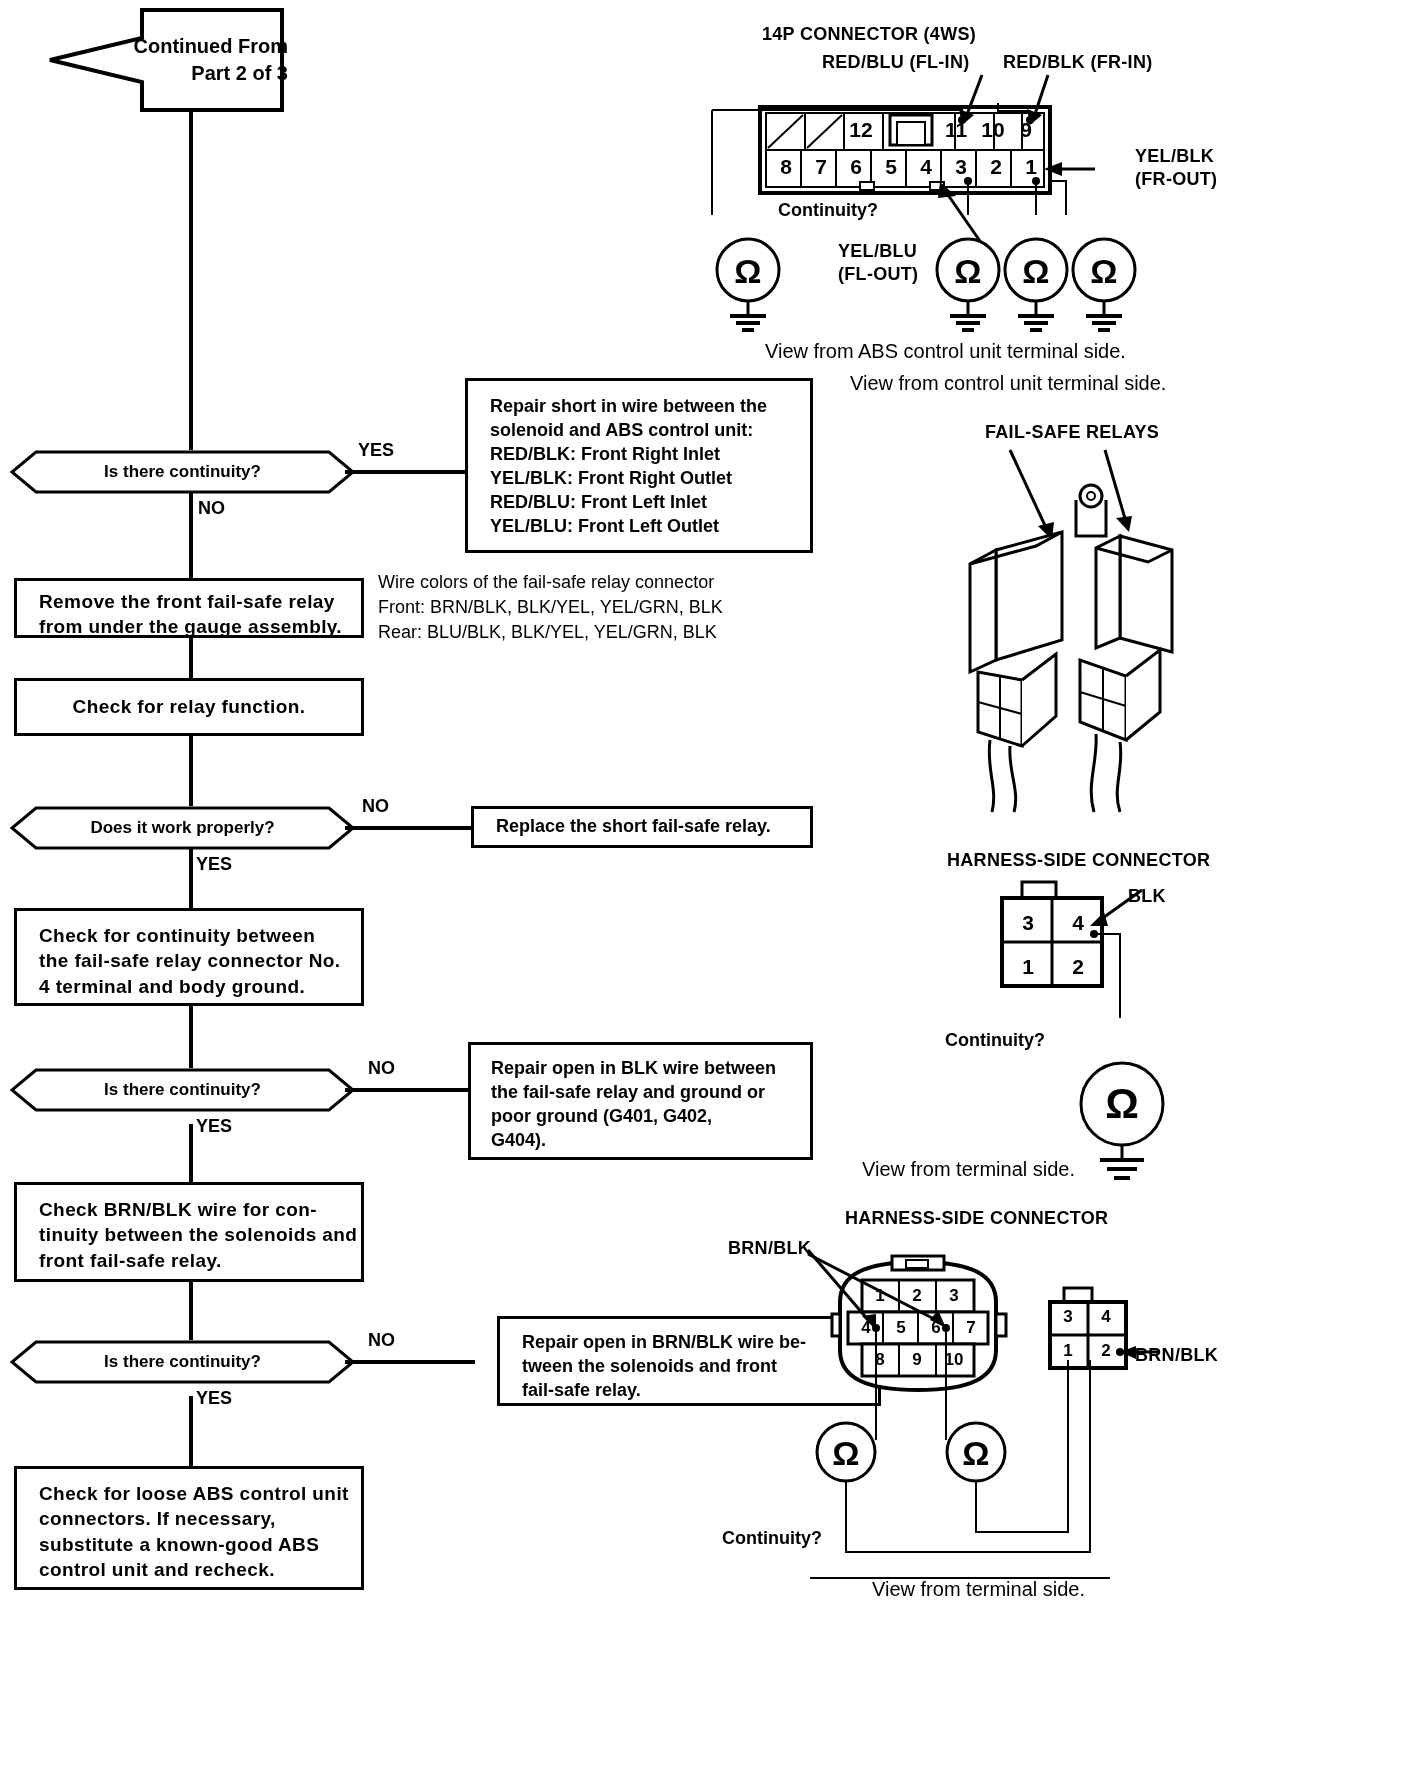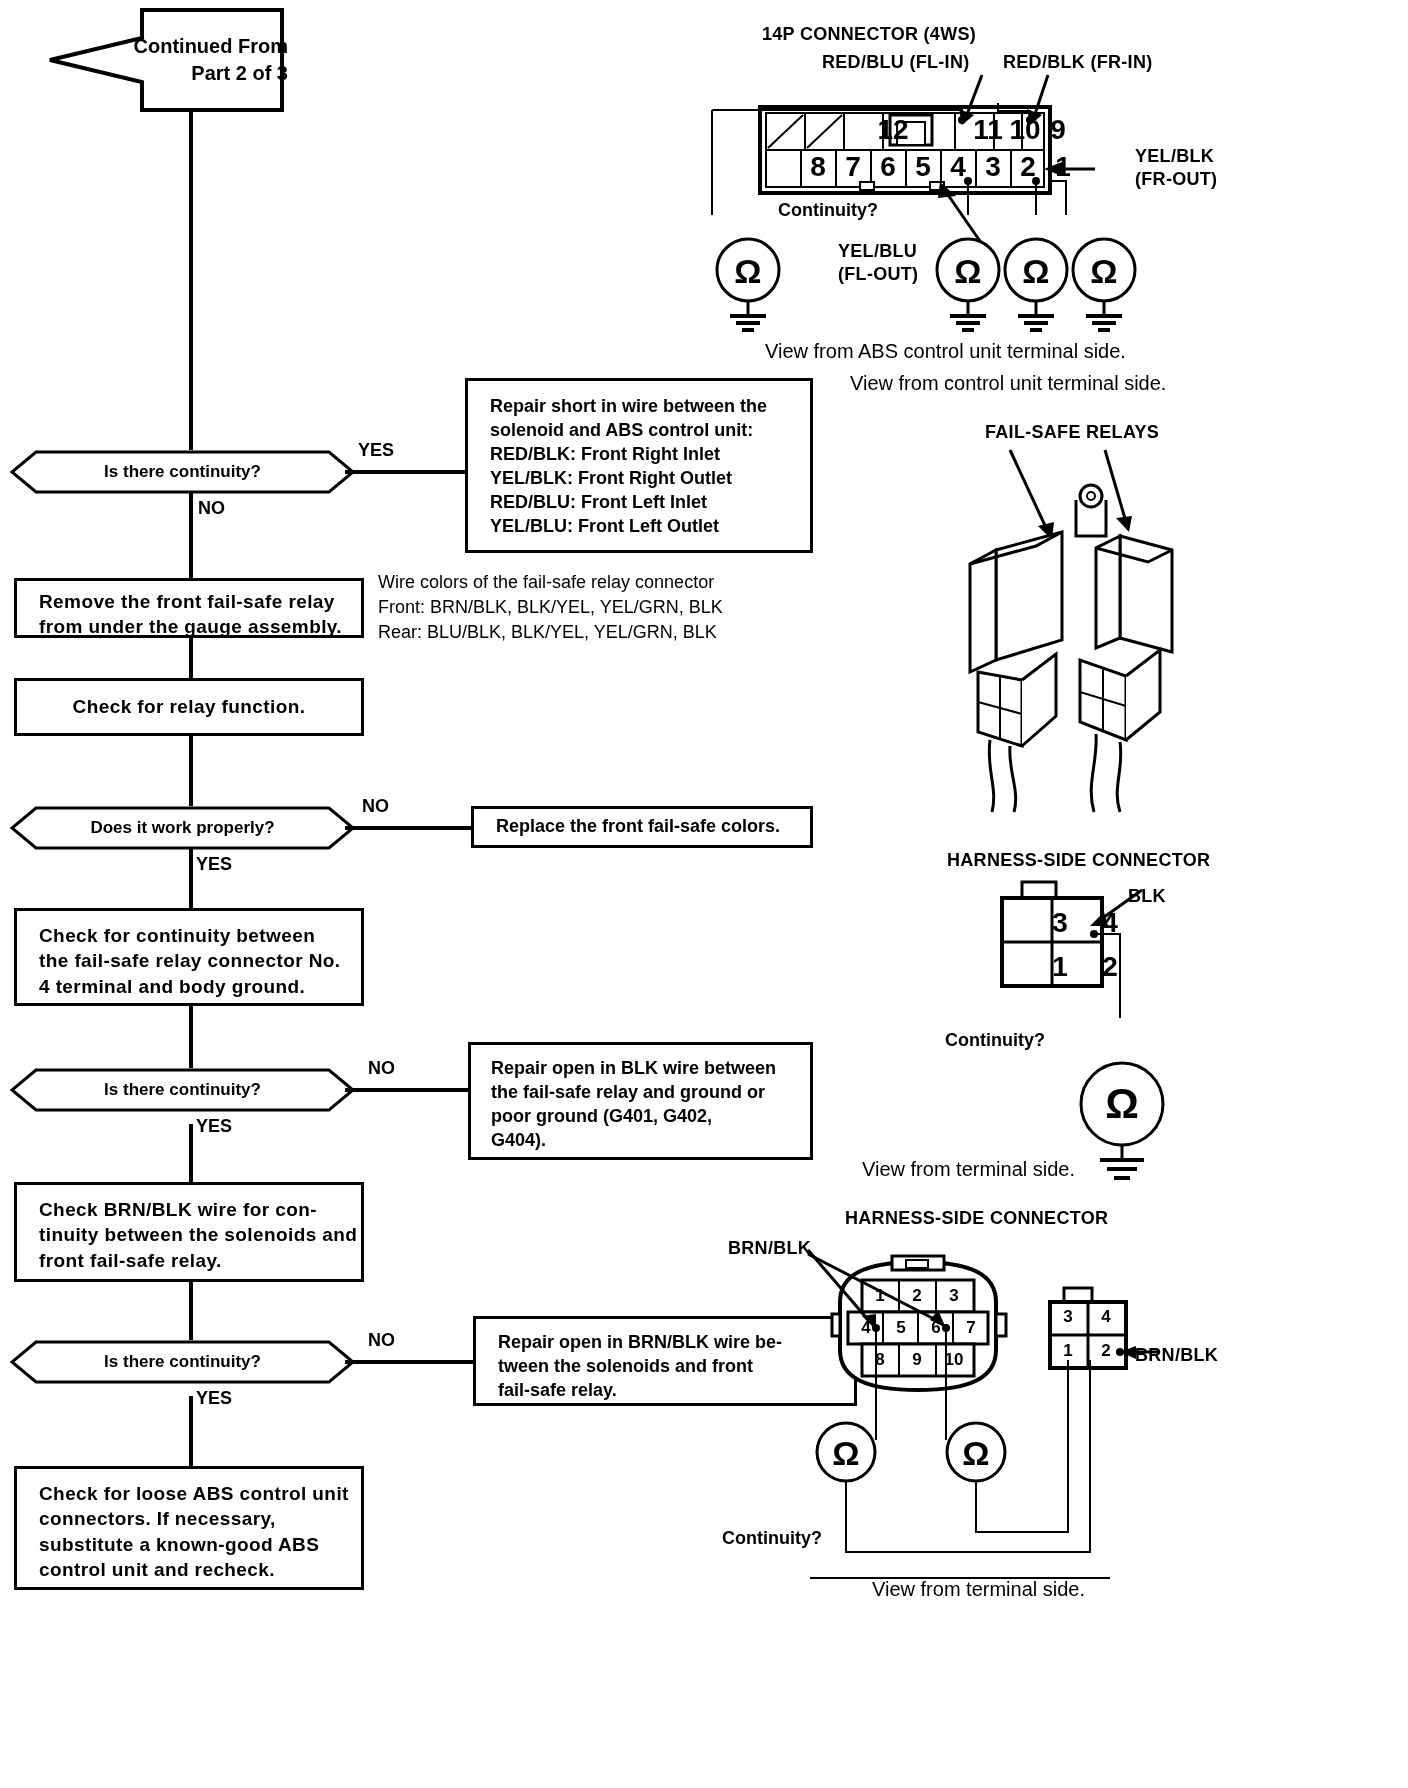--- a/index.html
+++ b/index.html
@@ -12,21 +12,21 @@
   .proc{font-size:19px;font-weight:bold;letter-spacing:.4px;}
   .lbl{font-size:18px;font-weight:bold;}
   .cap{font-size:20px;font-weight:normal;}
   .hdr{font-size:18px;font-weight:bold;letter-spacing:.3px;}
   .vline{background:#000;width:4px;}
   .hline{background:#000;height:4px;}
   .ctr{display:flex;align-items:center;justify-content:center;text-align:center;}
   .lft{display:flex;align-items:center;}
   svg{display:block;overflow:visible;}
   .dec{font-size:17px;font-weight:bold;}
-  .num{font-size:28px;font-weight:bold;margin-left:32px;}
+  .num{font-size:21px;font-weight:bold;}
   .small{font-size:17px;font-weight:bold;}
 </style>
 </head>
 <body>
 
 <div class="stage">
 
   <div class="abs" style="left:46px;top:6px;width:240px;height:108px;">
     <svg width="240" height="108" viewBox="0 0 240 108">
       <path d="M 96 4 L 236 4 L 236 104 L 96 104 L 96 80 L 8 80 L 8 28 L 96 28 Z" fill="#fff" stroke="#000" stroke-width="4" style="display:none"></path>
@@ -95,21 +95,21 @@
       <path d="M 26 2 L 319 2 L 343 22 L 319 42 L 26 42 L 2 22 Z" fill="#fff" stroke="#000" stroke-width="3"></path>
     </svg>
     <div class="abs ctr dec" style="left:0;top:0;width:345px;height:44px;">Does it work properly?</div>
   </div>
   <div class="abs hline" style="left:345px;top:826px;width:128px;"></div>
   <div class="abs lbl" style="left:362px;top:796px;">NO</div>
   <div class="abs lbl" style="left:196px;top:854px;">YES</div>
 
   <div class="abs bx" style="left:471px;top:806px;width:342px;height:42px;">
     <div class="txt lbl lft" style="height:36px;padding-left:22px;">
-      <span>Replace the front fail-safe colors.</span>
+      <span>Replace the short fail-safe relay.</span>
     </div>
   </div>
 
   <div class="abs bx" style="left:14px;top:908px;width:350px;height:98px;">
     <div class="txt proc" style="padding:12px 0 0 22px;">
       <div>Check  for  continuity  between</div>
       <div>the fail-safe relay connector No.</div>
       <div>4 terminal and body ground.</div>
     </div>
   </div>
@@ -144,21 +144,21 @@
   <div class="abs" style="left:10px;top:1340px;width:345px;height:44px;">
     <svg width="345" height="44" viewBox="0 0 345 44">
       <path d="M 26 2 L 319 2 L 343 22 L 319 42 L 26 42 L 2 22 Z" fill="#fff" stroke="#000" stroke-width="3"></path>
     </svg>
     <div class="abs ctr dec" style="left:0;top:0;width:345px;height:44px;">Is there continuity?</div>
   </div>
   <div class="abs hline" style="left:345px;top:1360px;width:130px;"></div>
   <div class="abs lbl" style="left:368px;top:1330px;">NO</div>
   <div class="abs lbl" style="left:196px;top:1388px;">YES</div>
 
-  <div class="abs bx" style="left:473px;top:1316px;width:384px;height:90px;">
+  <div class="abs bx" style="left:497px;top:1316px;width:384px;height:90px;">
     <div class="txt" style="font-size:18px;padding:12px 0 0 22px;">
       <div>Repair open in BRN/BLK wire be-</div>
       <div>tween  the  solenoids  and  front</div>
       <div>fail-safe relay.</div>
     </div>
   </div>
 
   <div class="abs bx" style="left:14px;top:1466px;width:350px;height:124px;">
     <div class="txt proc" style="padding:12px 0 0 22px;">
       <div>Check for loose ABS control unit</div>

